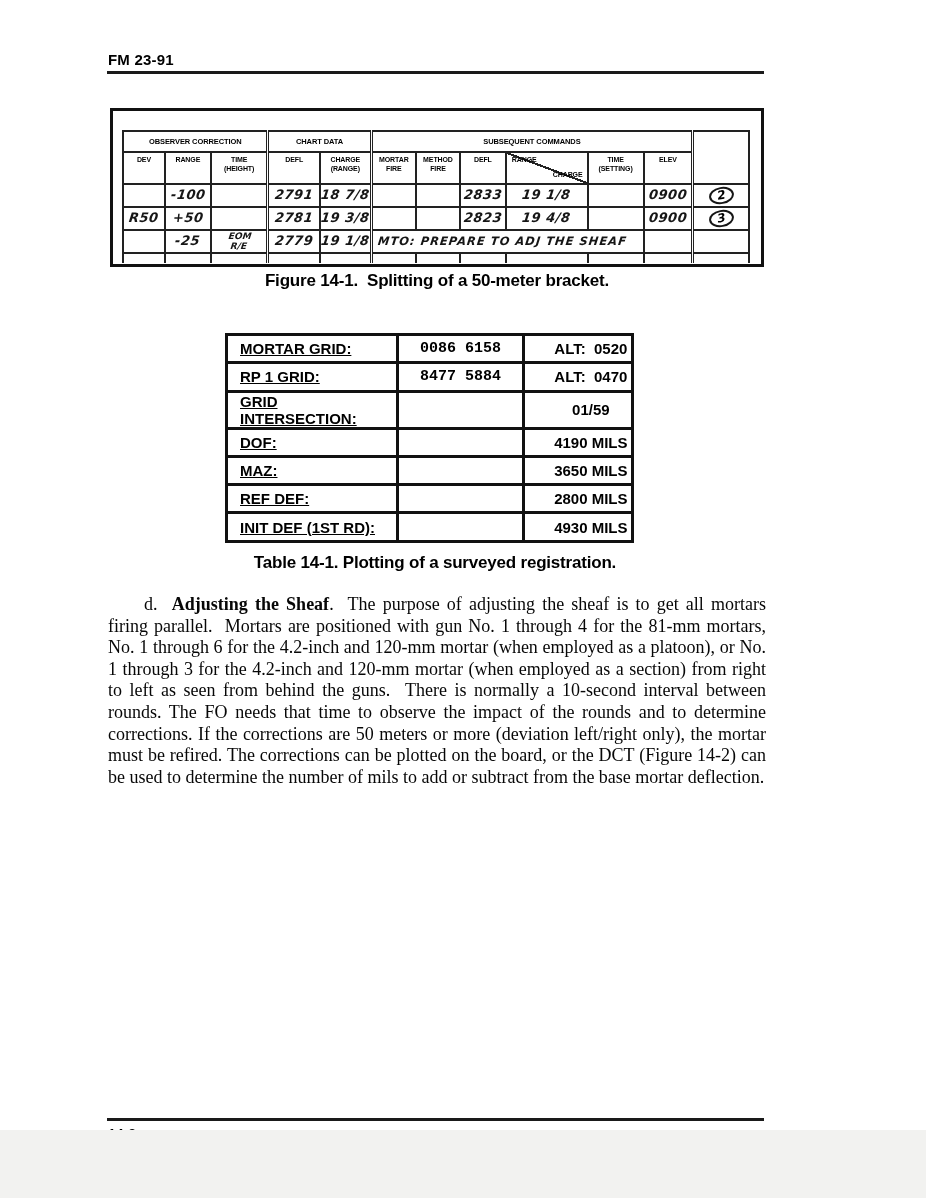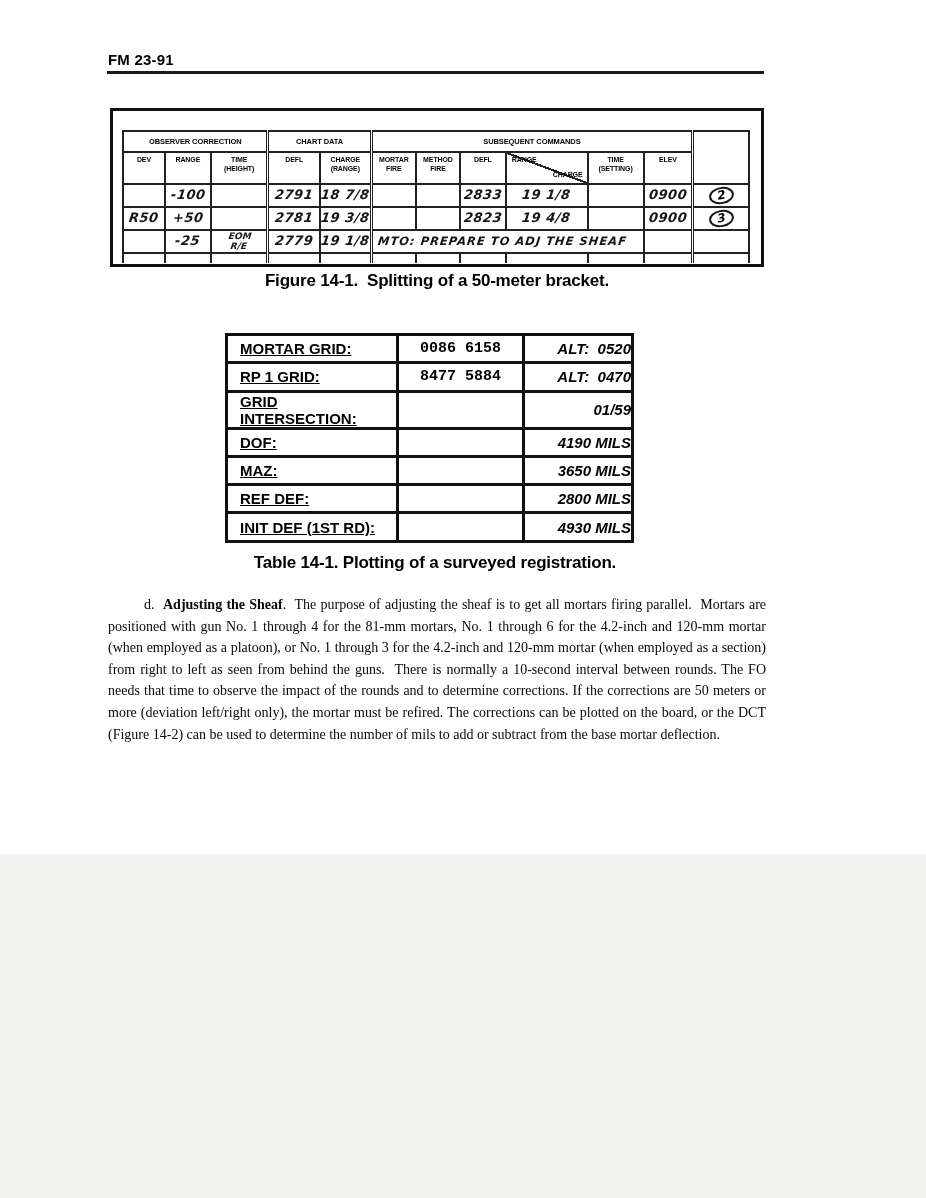--- a/index.html
+++ b/index.html
@@ -1,19 +1,19 @@
 <!DOCTYPE html>
 <html><head>
 <meta charset="utf-8">
 <style>
   * { box-sizing: border-box; margin: 0; padding: 0; }
   html, body { background: #f2f2f0; }
   body { font-family: "Liberation Sans", sans-serif; }
   .page {
-    position: relative; width: 926px; height: 854px;
+    position: relative; width: 926px; height: 1130px;
     background: #ffffff; color: #000; margin: 0 auto; overflow: hidden;
   }
 
   
   .hdr-label { position: absolute; left: 108px; top: 51px; font-size: 15px; font-weight: bold; letter-spacing: 0.2px; }
   .hdr-rule  { position: absolute; left: 107px; top: 71px; width: 657px; height: 3px; background: #1a1a1a; }
 
   
   .fig-frame { position: absolute; left: 110px; top: 108px; width: 654px; height: 159px; border: 3px solid #111; background: #fff; }
   table.ft { border-collapse: collapse; margin: 19px 0 0 9px; table-layout: fixed; width: 628px;
@@ -49,25 +49,25 @@
                  font-size: 17px; font-weight: bold; letter-spacing: -0.2px; }
   .tbl-caption { position: absolute; left: 110px; top: 553px; width: 650px; text-align: center;
                  font-size: 17px; font-weight: bold; letter-spacing: -0.2px; }
 
   
   table.st { position: absolute; left: 225px; top: 333px; width: 409px; border-collapse: collapse;
              font-size: 15px; font-weight: bold; }
   .st td { border: 3px solid #111; height: 28.3px; vertical-align: middle; }
   .st td.c1 { width: 172px; padding-left: 12px; text-align: left; text-decoration: underline; }
   .st td.c2 { width: 127px; text-align: center; font-family: Liberation Mono, monospace; }
-  .st td.c3 { width: 110px; padding-left: 26px; text-align: right; font-style: italic; }
+  .st td.c3 { width: 110px; padding-left: 26px; text-align: center; }
 
   
   .para { position: absolute; left: 108px; top: 594px; width: 658px;
-          font-family: "Liberation Serif", serif; font-size: 14px; line-height: 21.6px;
+          font-family: "Liberation Serif", serif; font-size: 18px; line-height: 21.6px;
           text-align: justify; text-indent: 36px; color: #070707; }
 
   
   .ftr-rule  { position: absolute; left: 107px; top: 1118px; width: 657px; height: 3px; background: #1a1a1a; }
   .ftr-label { position: absolute; left: 108px; top: 1126px; font-size: 14px; font-weight: bold; }
 </style>
 </head>
 <body>
 
 <div class="page">

